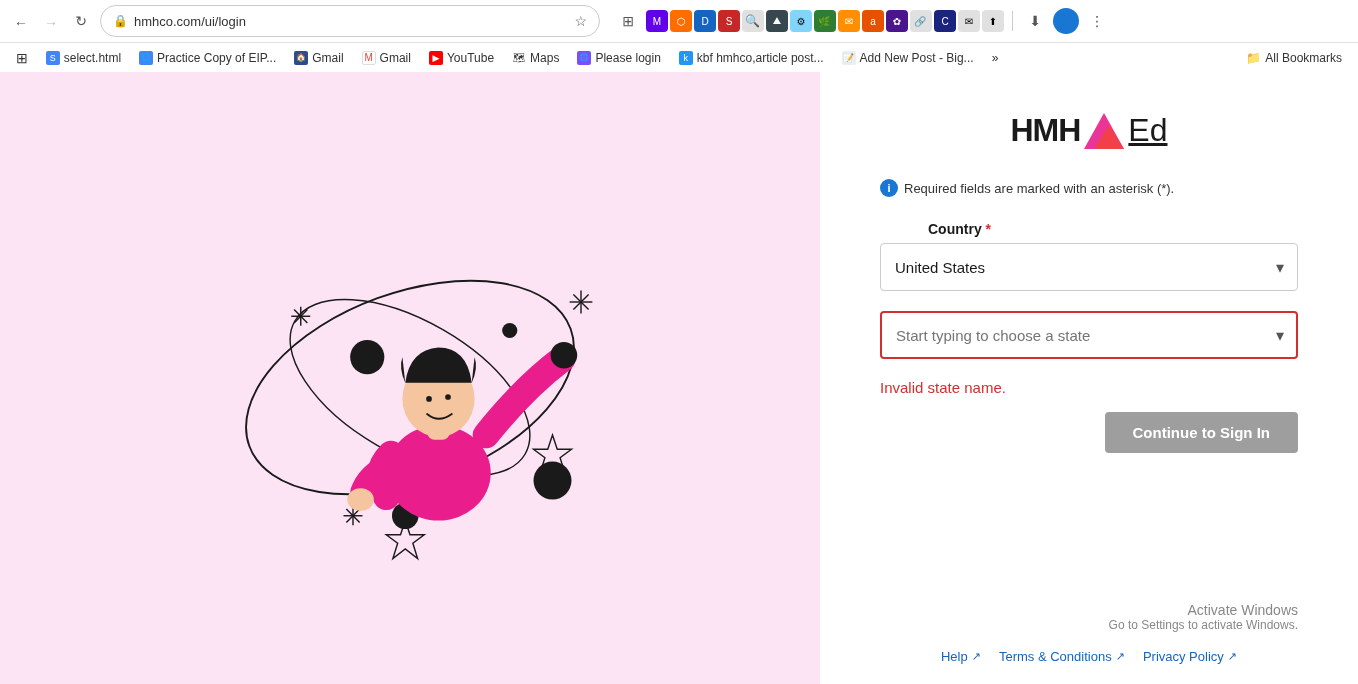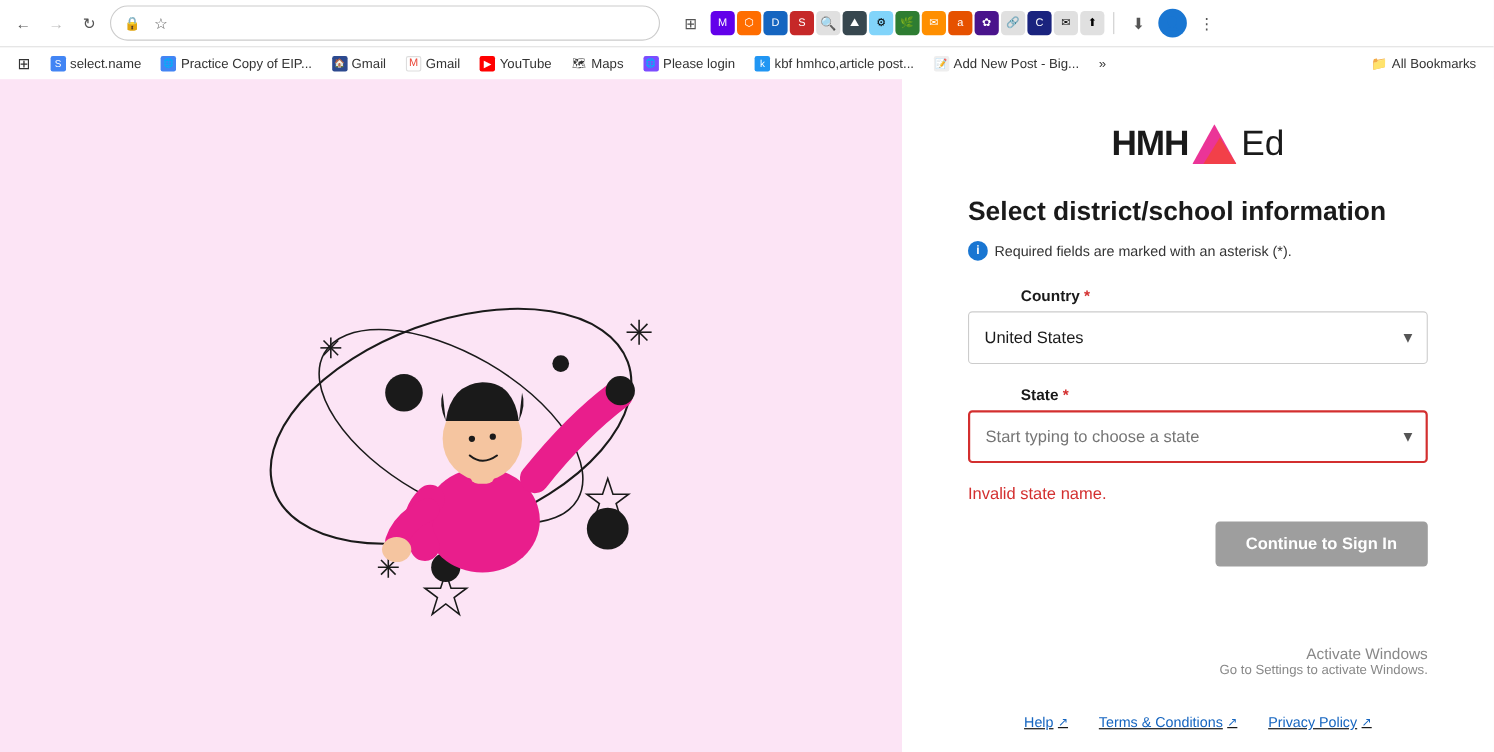--- a/index.html
+++ b/index.html
@@ -132,20 +132,21 @@
       color: #1a1a1a;
       letter-spacing: -1px;
     }
     .logo-icon {
       margin: 0 4px;
     }
     .logo-ed {
       font-size: 32px;
       font-weight: normal;
       color: #1a1a1a;
+      text-decoration: underline;
     }
 
     .form-container {
       width: 100%;
       max-width: 490px;
     }
 
     .form-title {
       font-size: 24px;
       font-weight: bold;
@@ -227,37 +228,36 @@
       padding: 12px 28px;
       font-size: 15px;
       font-weight: 600;
       cursor: pointer;
     }
 
     .footer-links {
       position: absolute;
       bottom: 20px;
       display: flex;
-      gap: 28px;
+      gap: 18px;
       font-size: 13px;
-      text-decoration: underline;
     }
     .footer-link {
       color: #1565c0;
       text-decoration: none;
       display: flex;
       align-items: center;
       gap: 4px;
       cursor: pointer;
     }
     .ext-link-icon { font-size: 11px; }
 
     .activate-windows {
       position: absolute;
-      bottom: 68px;
+      bottom: 52px;
       right: 60px;
       text-align: right;
       color: #888;
       font-size: 13px;
     }
 
     
     .person-illustration {
       width: 380px;
       height: 400px;
@@ -268,20 +268,21 @@
 
 <div>
   <div class="browser-toolbar">
     <div class="nav-buttons">
       <button class="nav-btn">←</button>
       <button class="nav-btn disabled">→</button>
       <button class="nav-btn">↻</button>
     </div>
     <div class="address-bar-container">
       <span class="address-bar-lock">🔒</span>
+      <span class="address-bar-url">hmhco.com/ui/login</span>
       <span class="address-bar-star">☆</span>
     </div>
     <div class="toolbar-icons">
       <div class="toolbar-icon">⊞</div>
 
       <div class="ext-icons">
         <div class="ext-icon" style="background:#6200ea;">
             <span style="color:#fff;font-size:10px;">M</span>
           </div>
         <div class="ext-icon" style="background:#ff6d00;">
@@ -335,21 +336,21 @@
   </div>
 
   <div class="bookmarks-bar">
     <div class="bookmark-item">
       <span style="font-size:14px;">⊞</span>
     </div>
     <div class="bookmark-item">
       <div class="bookmark-favicon" style="background:#4285f4;">
           <span style="color:#fff;">S</span>
         </div>
-      <span>select.name</span>
+      <span>select.html</span>
     </div>
     <div class="bookmark-item">
       <div class="bookmark-favicon" style="background:#4285f4;">
           <span style="color:#fff;font-size:8px;">🌐</span>
         </div>
       <span>Practice Copy of EIP...</span>
     </div>
     <div class="bookmark-item">
       <div class="bookmark-favicon" style="background:#2c4a8f;">
           <span style="color:#fff;font-size:8px;">🏠</span>
@@ -473,40 +474,36 @@
       <span class="logo-text">HMH</span>
 
       <svg class="logo-icon" width="40" height="36" viewBox="0 0 40 36">
         <polygon points="0,36 20,0 40,36" fill="#e91e8c" opacity="0.9"></polygon>
         <polygon points="10,36 25,12 40,36" fill="#f44336" opacity="0.8"></polygon>
       </svg>
       <span class="logo-ed">Ed</span>
     </div>
 
     <div class="form-container">
-      <h2 class="form-title">Select district/school information</h2>
 
       <div class="info-row">
         <div class="info-icon">i</div>
         <span>Required fields are marked with an asterisk (*).</span>
       </div>
 
       <div class="field-label">
         <span>Country</span><span class="required"> *</span>
       </div>
       <div class="select-wrapper">
         <select class="select-field">
           <option>United States</option>
         </select>
         <span class="select-arrow">▾</span>
       </div>
 
-      <div class="field-label">
-        <span>State</span><span class="required"> *</span>
-      </div>
       <div class="select-wrapper">
         <input type="text" class="select-field error" placeholder="Start typing to choose a state" style="">
         <span class="select-arrow">▾</span>
       </div>
       <div class="error-message">Invalid state name.</div>
 
       <button class="continue-btn">Continue to Sign In</button>
     </div>
 
     <div class="activate-windows">

